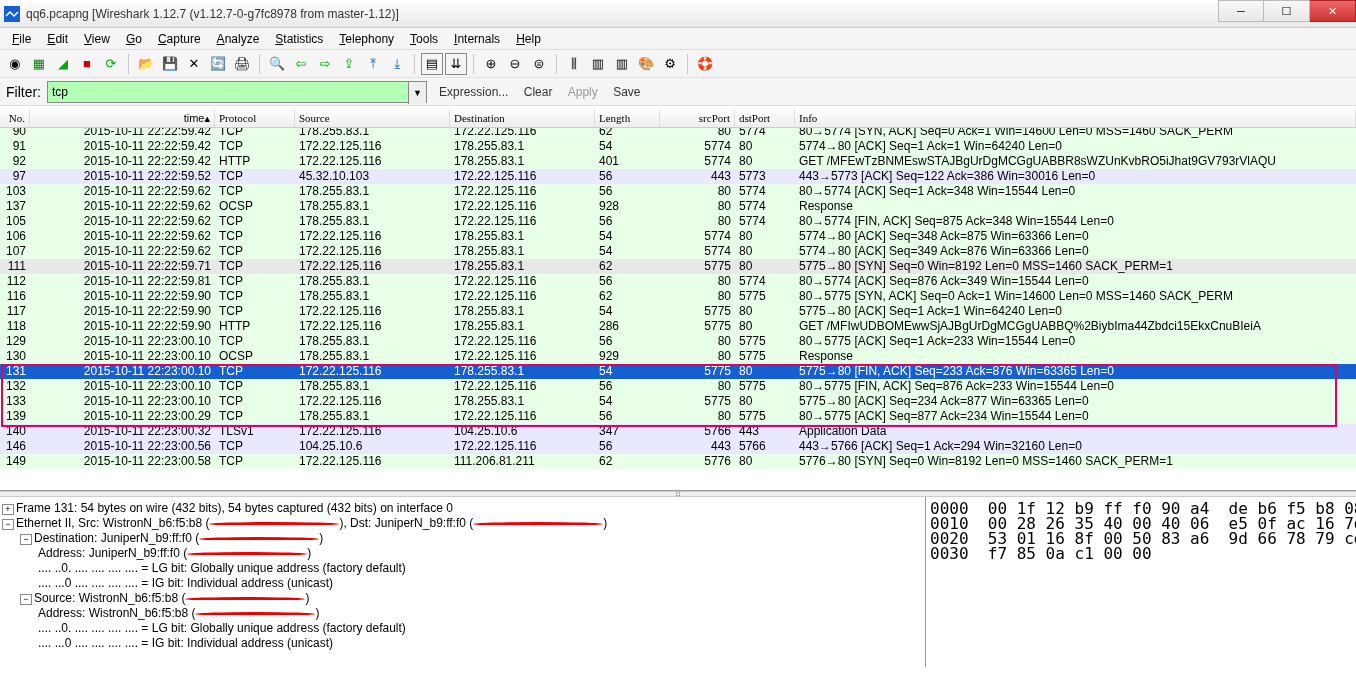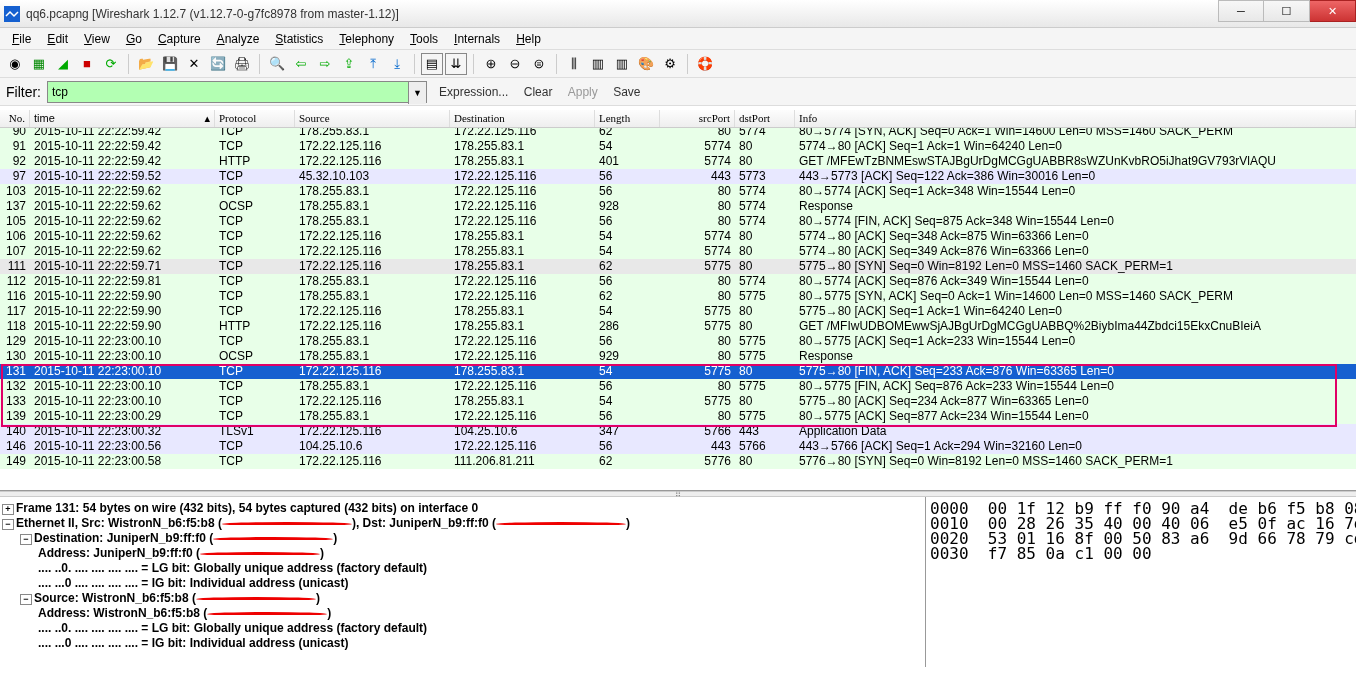--- a/index.html
+++ b/index.html
@@ -21,38 +21,38 @@
 .filterbar { background: #f5f5f5; border-bottom: 1px solid #ddd; height: 28px; display: flex; align-items: center; padding: 2px 6px; gap: 6px; }
 .filterbar label { font-size: 14px; }
 .filterinput { flex: 0 0 380px; height: 22px; background: #b3ffb3; border: 1px solid #888; padding: 0 4px; font-size: 12px; display: flex; align-items: center; position: relative; }
 .filterdd { position: absolute; right: 0; top: 0; width: 18px; height: 22px; border-left: 1px solid #888; background: #eee; display: flex; align-items: center; justify-content: center; font-size: 9px; }
 .filteractions span { margin: 0 6px; font-size: 12px; color: #333; }
 .filteractions .disabled { color: #999; }
 .packet-list { height: 385px; overflow: auto; border-bottom: 1px solid #999; font-family: Consolas, monospace; font-size: 12px; }
 .pl-header { display: flex; background: linear-gradient(#fdfdfd, #eee); border-bottom: 1px solid #ccc; position: sticky; top: 4px; }
 .pl-header div { padding: 2px 4px; border-right: 1px solid #ddd; font-family: "Segoe UI"; font-size: 11px; }
 .col-no { width: 30px; text-align: right; }
-.col-time { width: 185px; }
+.col-time { width: 185px; text-align: right; }
 .col-proto { width: 80px; }
 .col-src { width: 155px; }
 .col-dst { width: 145px; }
 .col-len { width: 65px; text-align: left; }
 .col-sport { width: 75px; text-align: right; }
 .col-dport { width: 60px; }
 .col-info { flex: 1; white-space: nowrap; overflow: hidden; }
 .pl-row { display: flex; height: 15px; line-height: 15px; }
 .pl-row div { padding: 0 4px; white-space: nowrap; overflow: hidden; }
 .greenrow { background: #e8ffe8; }
 .bluerow { background: #e8e8ff; }
 .greyrow { background: #e8e8e8; }
 .selected { background: #1560d0 !important; color: #fff; }
 .redbox { border: 2px solid #e00066; position: absolute; pointer-events: none; }
 .lower { display: flex; height: 170px; }
 .details { flex: 1; border-right: 1px solid #999; overflow: auto; font-family: Consolas, monospace; font-size: 12px; padding: 4px 2px; position: relative; }
-.details .line { white-space: nowrap; line-height: 15px; font-weight: bold; }
+.details .line { white-space: nowrap; line-height: 15px; }
 .details .exp { display: inline-block; width: 12px; text-align: center; border: 1px solid #888; font-size: 9px; line-height: 9px; margin-right: 2px; }
 .details .indent1 { padding-left: 18px; }
 .details .indent2 { padding-left: 36px; }
 .scribble { display: inline-block; border-top: 3px solid #e00; border-radius: 50%; height: 4px; vertical-align: middle; }
 .hexpane { width: 430px; overflow: auto; font-family: Consolas, monospace; font-size: 16px; padding: 4px; white-space: pre; line-height: 15px; }
 .splitter { height: 6px; background: #eee; border-top: 1px solid #ccc; border-bottom: 1px solid #ccc; display: flex; align-items: center; justify-content: center; }
 .splitter .sdot { font-size: 9px; color: #888; }
 </style>
 </head>
 <body>

